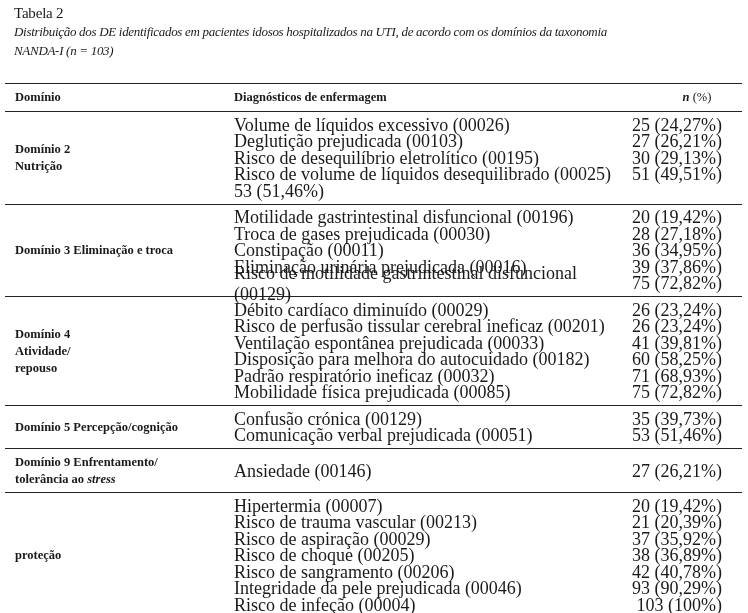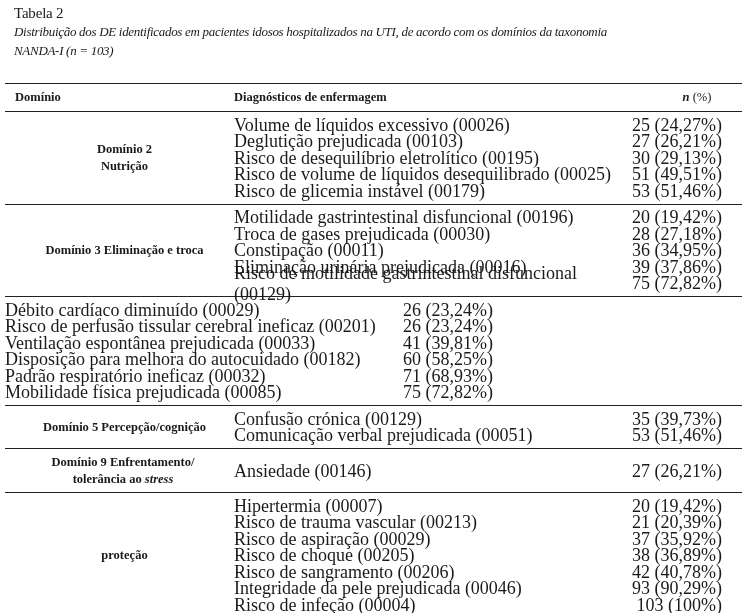--- a/index.html
+++ b/index.html
@@ -13,21 +13,21 @@
   .caption .title { font-size: 13px; line-height: 19px; font-style: italic; letter-spacing: -0.3px; }
   .tbl { position: absolute; left: 5px; top: 83px; width: 737px; }
   .rule { height: 0; border-top: 1.5px solid #222; }
   .row { display: flex; align-items: center; }
   .head { height: 27px; font-weight: bold; font-size: 12.5px; }
   .c1 { width: 229px; padding-left: 10px; box-sizing: border-box; }
   .c2 { width: 398px; }
   .c3 { width: 110px; text-align: right; padding-right: 20px; box-sizing: border-box; }
   .head .c3 { text-align: center; padding-right: 0; padding-left: 20px; }
   .group { display: flex; align-items: center; padding: 5px 0 4px 0; }
-  .group .dom { width: 229px; padding-left: 10px; box-sizing: border-box; font-weight: bold; font-size: 12.5px; line-height: 17px; text-align: center; }
+  .group .dom { width: 229px; padding-left: 10px; box-sizing: border-box; font-weight: bold; font-size: 12.5px; line-height: 17px; }
   .group .items { flex: 1; }
   .item { display: flex; height: 16.5px; align-items: center; font-size: 18px; }
   .item .d { width: 398px; }
   .item .v { width: 110px; text-align: right; padding-right: 20px; box-sizing: border-box; }
   .single .item .d { padding-left: 3px; }
   i.it { font-style: italic; }
 </style>
 </head>
 <body>
 
@@ -62,21 +62,20 @@
           </div>
           <div class="item">
             <div class="d">Risco de desequilíbrio eletrolítico (00195)</div>
             <div class="v">30 (29,13%)</div>
           </div>
           <div class="item">
             <div class="d">Risco de volume de líquidos desequilibrado (00025)</div>
             <div class="v">51 (49,51%)</div>
           </div>
           <div class="item">
-            <div class="d">Risco de glicemia instável (00179)</div>
             <div class="v">53 (51,46%)</div>
           </div>
         </div>
       </div>
       <div class="rule"></div>
       <div class="group">
         <div class="dom">
           <div><span>Domínio 3 Eliminação e troca</span></div>
         </div>
         <div class="items">
@@ -97,20 +96,25 @@
             <div class="v">39 (37,86%)</div>
           </div>
           <div class="item">
             <div class="d">Risco de motilidade gastrintestinal disfuncional (00129)</div>
             <div class="v">75 (72,82%)</div>
           </div>
         </div>
       </div>
       <div class="rule"></div>
       <div class="group">
+        <div class="dom">
+          <div><span>Domínio 4</span></div>
+          <div><span>Atividade/</span></div>
+          <div><span>repouso</span></div>
+        </div>
         <div class="items">
           <div class="item">
             <div class="d">Débito cardíaco diminuído (00029)</div>
             <div class="v">26 (23,24%)</div>
           </div>
           <div class="item">
             <div class="d">Risco de perfusão tissular cerebral ineficaz (00201)</div>
             <div class="v">26 (23,24%)</div>
           </div>
           <div class="item">

